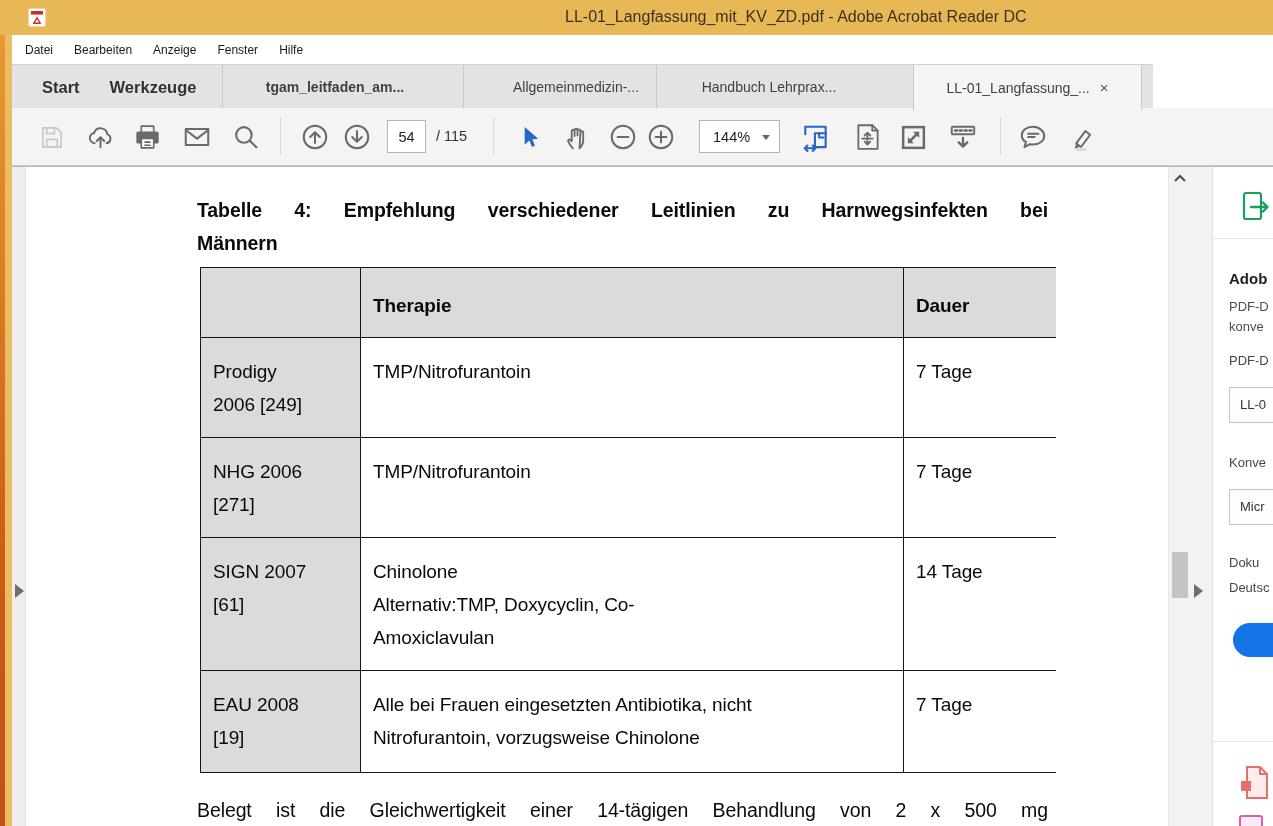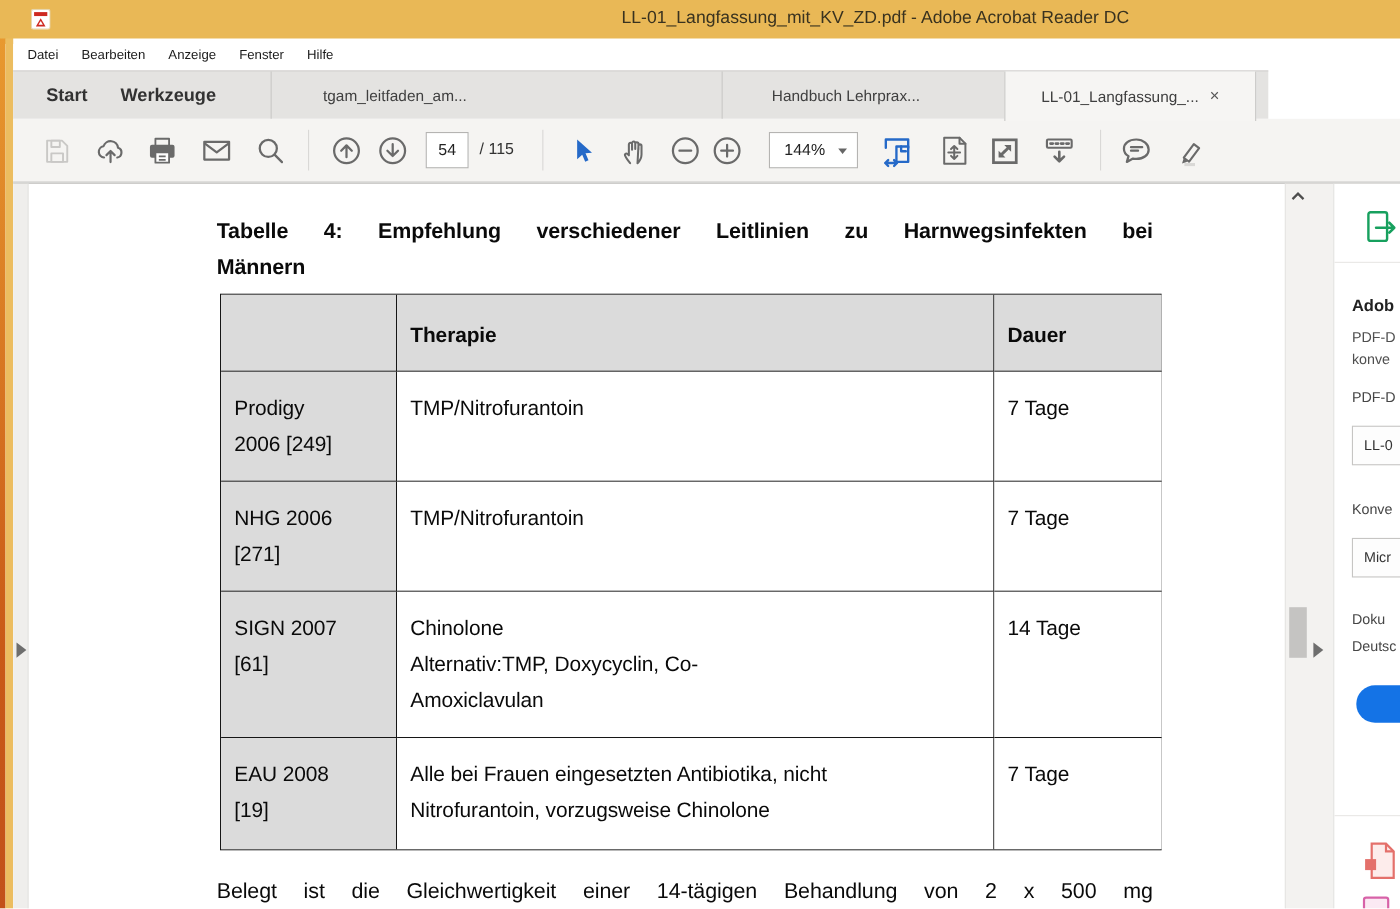--- a/index.html
+++ b/index.html
@@ -23,21 +23,21 @@
              display:flex; align-items:center; gap:21px; padding-left:13px; font-size:12px; color:#1b1b1b; }
   .menubar span { cursor:default; }
 
   
   .tabbar { position:absolute; left:12px; top:64px; width:1141px; height:44px; background:#e4e3e1;
             border-top:1px solid #d2d1cf; }
   .navtabs { position:absolute; left:30px; top:0; height:44px; display:flex; align-items:center; gap:30px;
              font-size:16.5px; font-weight:600; color:#323232; }
   .doctab { position:absolute; top:0; height:44px; display:flex; align-items:center; justify-content:center;
             font-size:14px; color:#3f3f3f; border-left:1px solid #c9c8c6; }
-  .doctab.t1 { left:234px; width:225px; }
+  .doctab.t1 { left:210px; width:225px;font-weight:bold; }
   .doctab.t2 { left:451px; width:225px; }
   .doctab.t3 { left:644px; width:225px; }
   .doctab.active { left:901px; width:229px; background:#f6f5f3; border-right:1px solid #c9c8c6; height:45px; z-index:2; }
   .doctab .close { margin-left:10px; font-size:15px; color:#555; }
 
   
   .toolbar { position:absolute; left:12px; top:108px; width:1261px; height:58px; background:#f5f4f2;
              border-bottom:1px solid #c9c8c6; }
   .tbtn { position:absolute; top:14px; width:30px; height:30px; display:flex; align-items:center; justify-content:center; }
   .tsep { position:absolute; top:10px; width:1px; height:37px; background:#d9d8d6; }
@@ -124,20 +124,23 @@
   </div>
 
   <div class="tabbar">
     <div class="navtabs">
       <span>Start</span>
       <span>Werkzeuge</span>
     </div>
     <div class="doctab t1">
         <span>tgam_leitfaden_am...</span>
       </div>
+    <div class="doctab t2">
+        <span>Allgemeinmedizin-...</span>
+      </div>
     <div class="doctab t3">
         <span>Handbuch Lehrprax...</span>
       </div>
     <div class="doctab active">
       <span>LL-01_Langfassung_...</span>
       <span class="close">×</span>
     </div>
   </div>
 
   <div class="toolbar">

